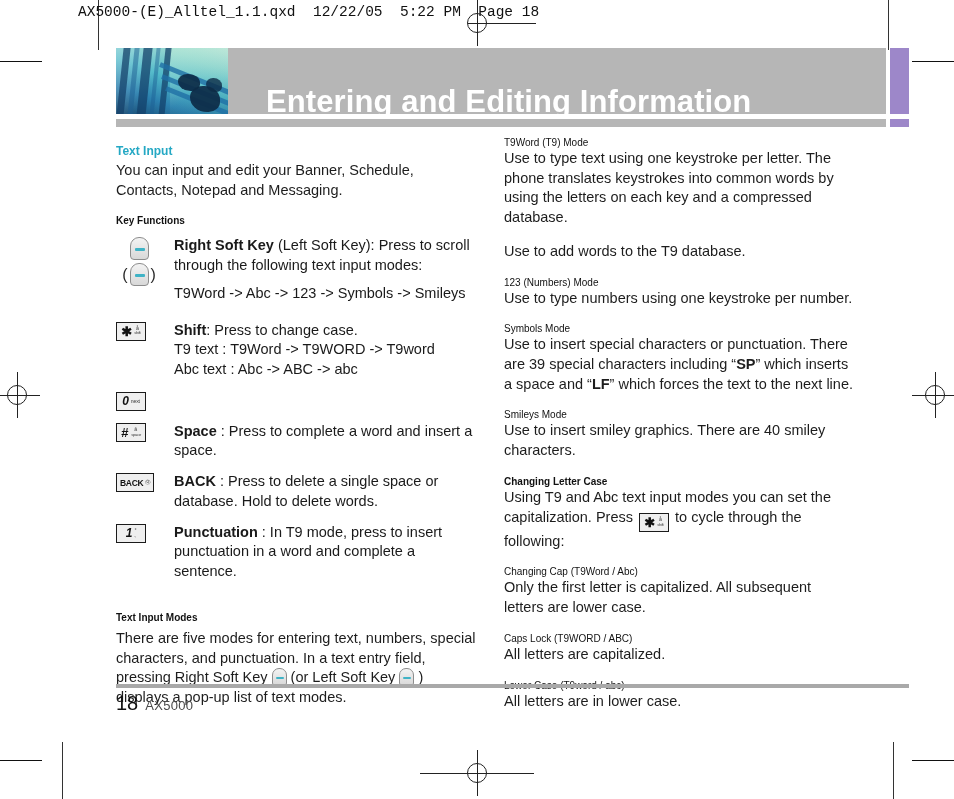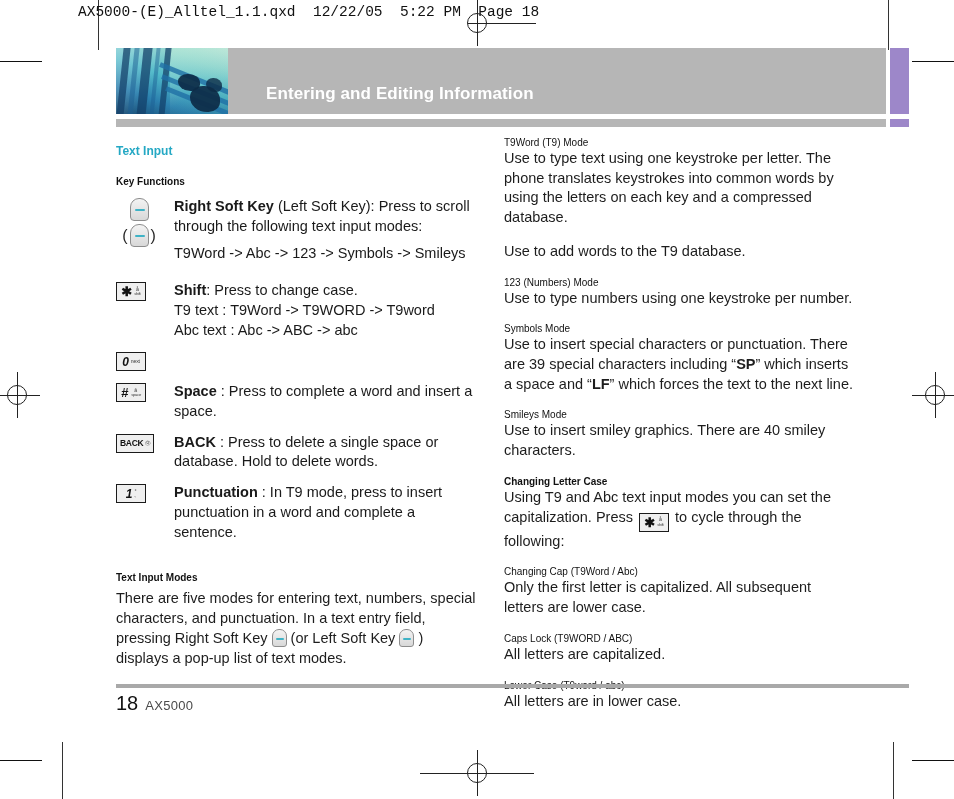--- a/index.html
+++ b/index.html
@@ -41,21 +41,21 @@
   .header-photo .diag{position:absolute;height:5px;background:#1f6fa5;opacity:.8;transform-origin:left center;}
   .header-photo .blob{position:absolute;background:#0d2b46;border-radius:45% 55% 40% 60%;opacity:.92;}
   .header-photo .shine{position:absolute;left:48%;top:0;width:55%;height:100%;
     background:linear-gradient(150deg, rgba(198,240,220,.55), rgba(120,205,200,.08) 60%, rgba(10,40,70,.15));}
 
   .header-accent{position:absolute;left:890px;top:48px;width:19px;height:66px;background:#9d87c9;}
   .header-underbar{position:absolute;left:116px;top:119px;width:770px;height:8px;background:#b6b6b6;}
   .header-underbar-accent{position:absolute;left:890px;top:119px;width:19px;height:8px;background:#9d87c9;}
   .header-title{
     position:absolute;left:266px;top:84px;
-    font-size:17px;font-weight:bold;color:#ffffff;letter-spacing:.1px;
+    font-size:31px;font-weight:bold;color:#ffffff;letter-spacing:.1px;
     white-space:nowrap;
   }
 
   
   .col{position:absolute;top:136px;}
   .col-left{left:116px;width:360px;}
   .col-right{left:504px;width:350px;}
 
   h2.section{
     color:#24a8c4;font-size:12px;font-weight:bold;margin:8px 0 2px 0;line-height:1.25;
@@ -176,20 +176,21 @@
   <div class="blob" style="left:90px;top:30px;width:16px;height:14px;opacity:.8;"></div>
 </div>
 <div class="header-accent"></div>
 <div class="header-underbar"></div>
 <div class="header-underbar-accent"></div>
 <div class="header-title">Entering and Editing Information</div>
 
 <div class="col col-left">
 
   <h2 class="section">Text Input</h2>
+  <p class="body">You can input and edit your Banner, Schedule, Contacts, Notepad and Messaging.</p>
 
   <div class="gap-m"></div>
   <h3 class="sub">Key Functions</h3>
   <div class="gap-s"></div>
 
   <div class="kf-row">
     <div class="kf-icon">
       <div class="softkey-stack">
         <span class="softkey"></span>
         <span class="row2">

